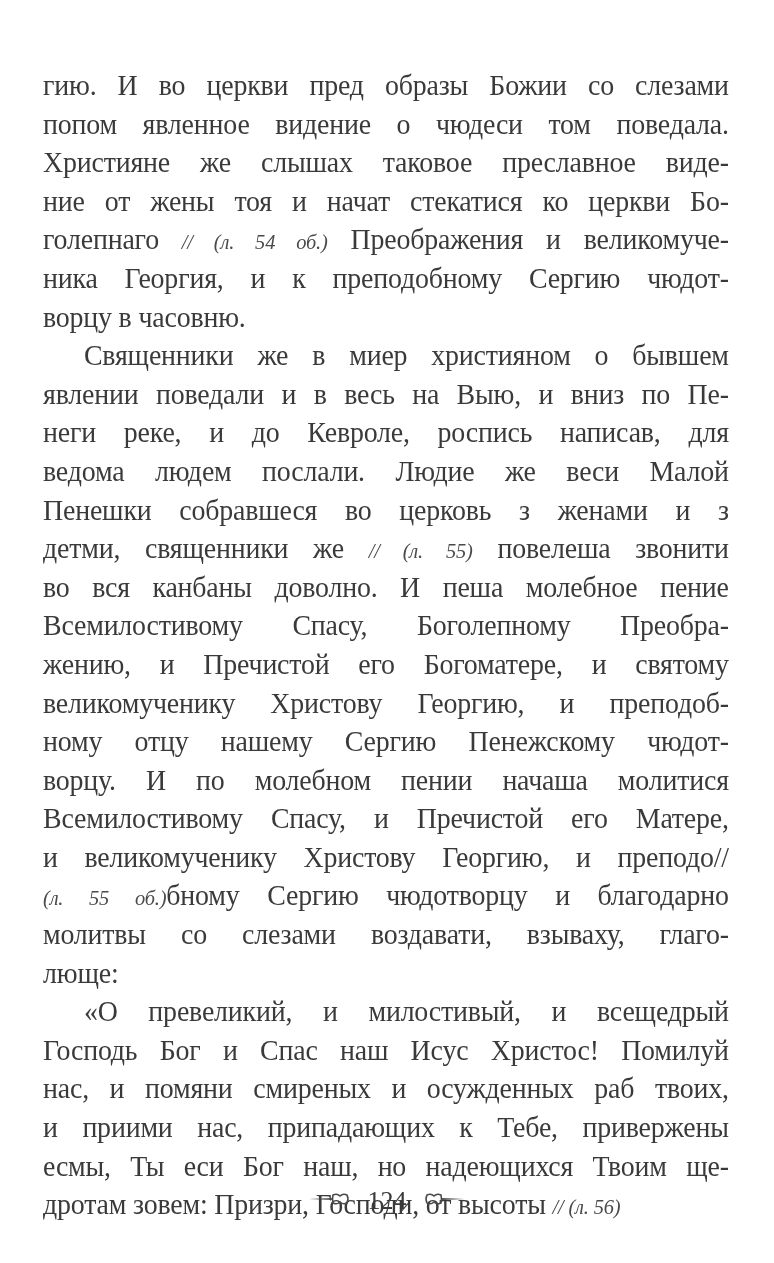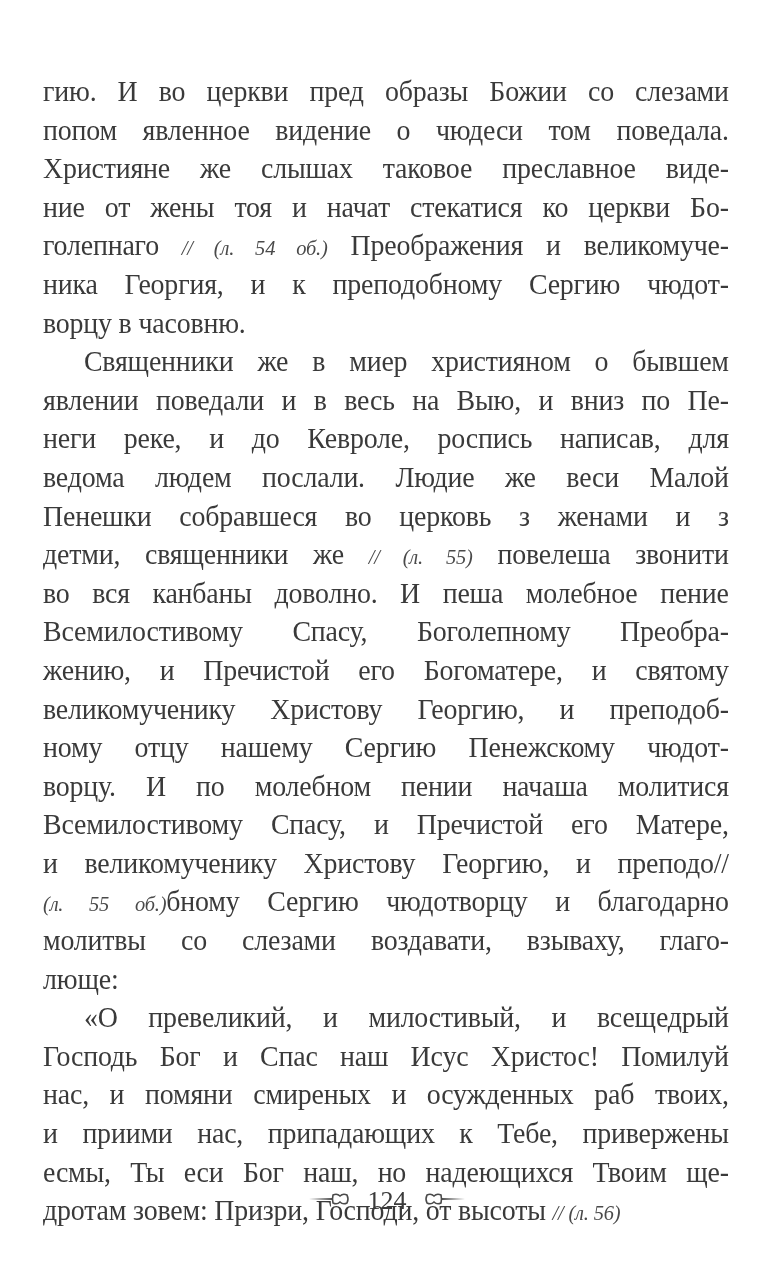--- a/index.html
+++ b/index.html
@@ -11,21 +11,21 @@
     width: 774px;
     height: 1263px;
     position: relative;
     overflow: hidden;
     font-family: "Liberation Serif", "DejaVu Serif", serif;
     color: #3a3a3a;
   }
   .page {
     position: absolute;
     left: 43px;
-    top: 72px;
+    top: 66px;
     width: 686px;
   }
   .line {
     display: block;
     height: 38.6px;
     line-height: 38.6px;
     font-size: 30px;
     white-space: nowrap;
     text-align: justify;
     text-align-last: justify;

